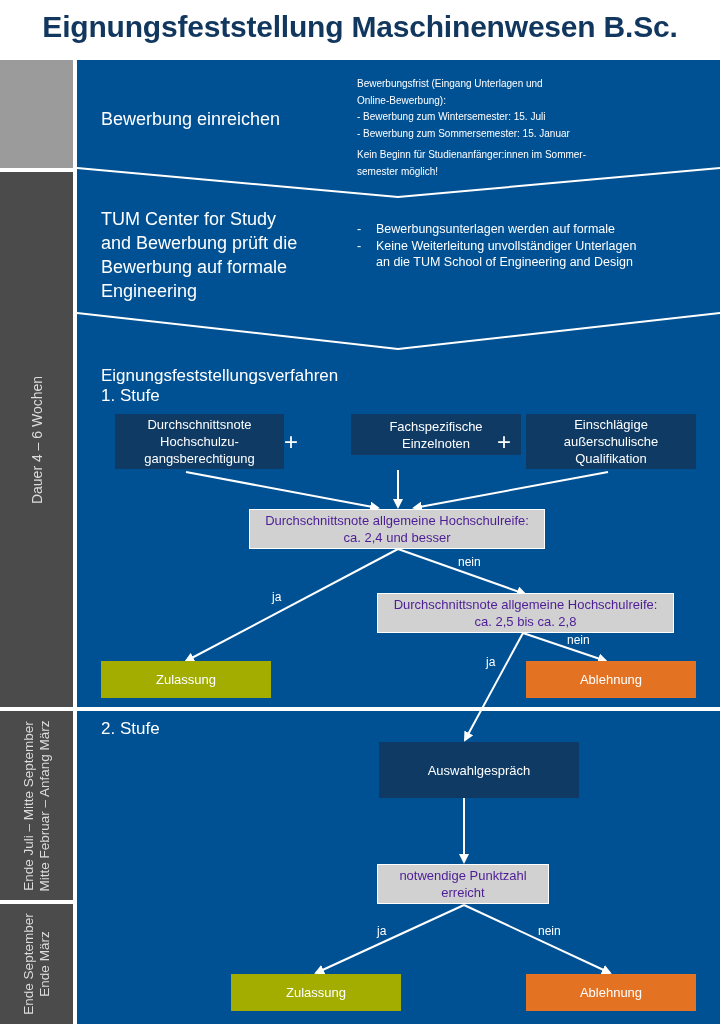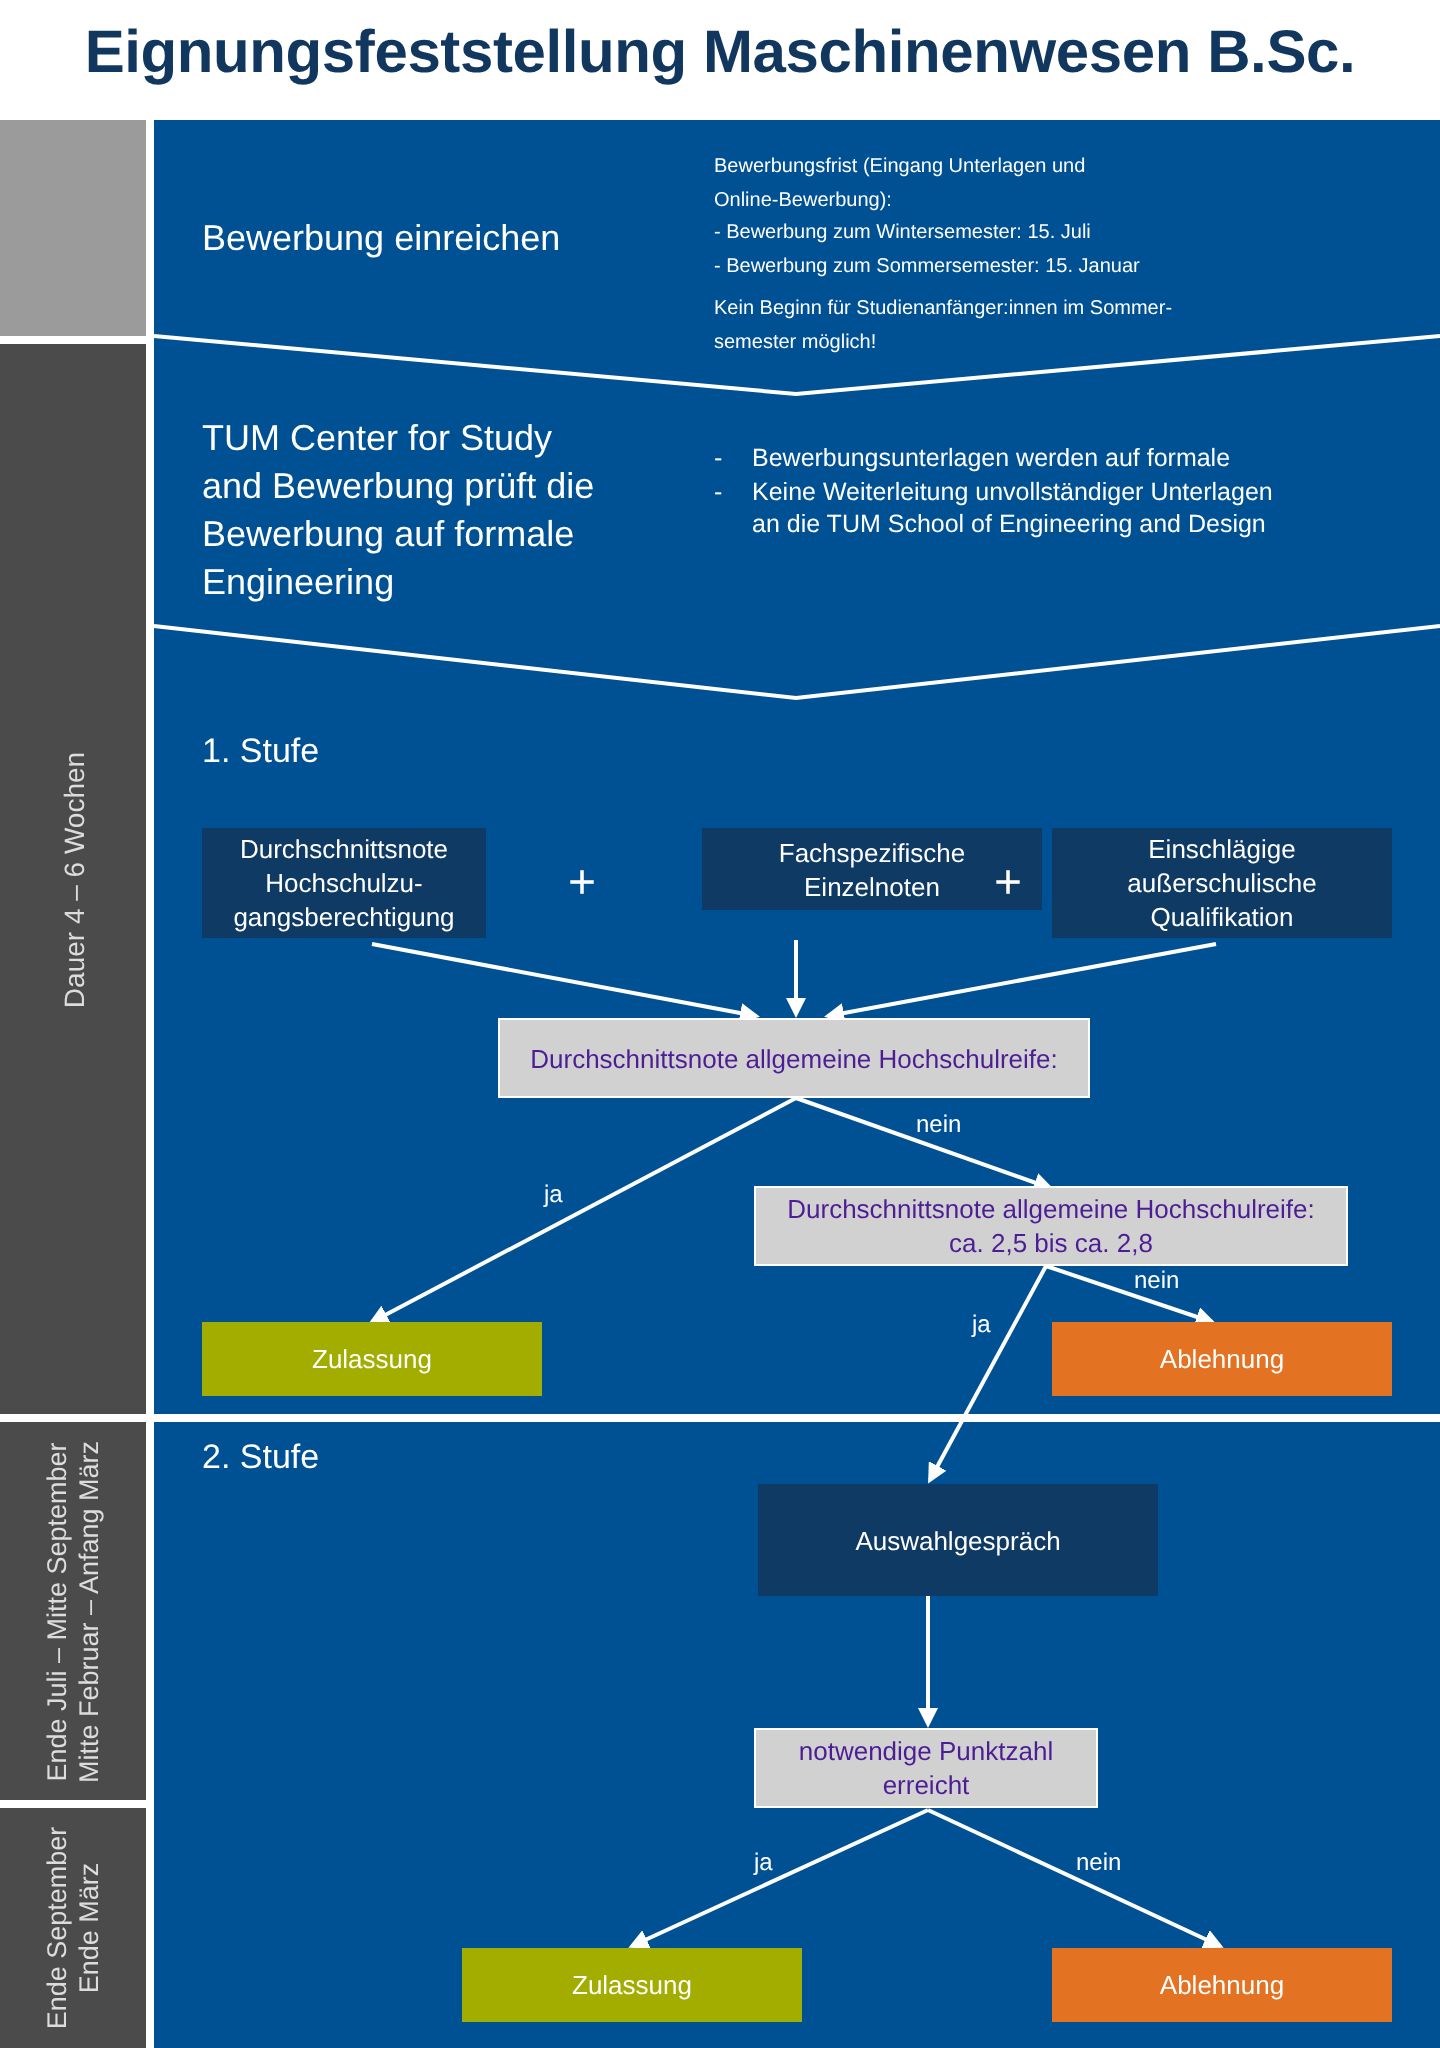--- a/index.html
+++ b/index.html
@@ -102,24 +102,25 @@
   <div style="display:flex;">
     <span style="width:19px;">-</span>
     <span>
       <div>Keine Weiterleitung unvollständiger Unterlagen</div>
       <div>an die TUM School of Engineering and Design</div>
     </span>
   </div>
 </div>
 
 <div class="abs t-white" style="left:101px;top:366px;font-size:17px;line-height:20px;">
+  <div>Eignungsfeststellungsverfahren</div>
   <div>1. Stufe</div>
 </div>
 
-<div class="box dark" style="left:101px;top:414px;width:142px;height:55px;">
+<div class="box dark" style="left:115px;top:414px;width:169px;height:55px;">
   <div>
     <div>Durchschnittsnote</div>
     <div>Hochschulzu-</div>
     <div>gangsberechtigung</div>
   </div>
 </div>
 <div class="plus" style="left:284px;top:428px;">+</div>
 <div class="box dark" style="left:313px;top:414px;width:170px;height:41px;margin-left:38px;">
   <div>
     <div>Fachspezifische</div>
@@ -131,20 +132,21 @@
   <div>
     <div>Einschlägige</div>
     <div>außerschulische</div>
     <div>Qualifikation</div>
   </div>
 </div>
 
 <div class="box grey" style="left:249px;top:509px;width:296px;height:40px;">
   <div>
     <div>Durchschnittsnote allgemeine Hochschulreife:</div>
+    <div>ca. 2,4 und besser</div>
   </div>
 </div>
 
 <div class="lbl" style="left:272px;top:590px;">ja</div>
 <div class="lbl" style="left:458px;top:555px;">nein</div>
 
 <div class="box grey" style="left:377px;top:593px;width:297px;height:40px;">
   <div>
     <div>Durchschnittsnote allgemeine Hochschulreife:</div>
     <div>ca. 2,5 bis ca. 2,8</div>

